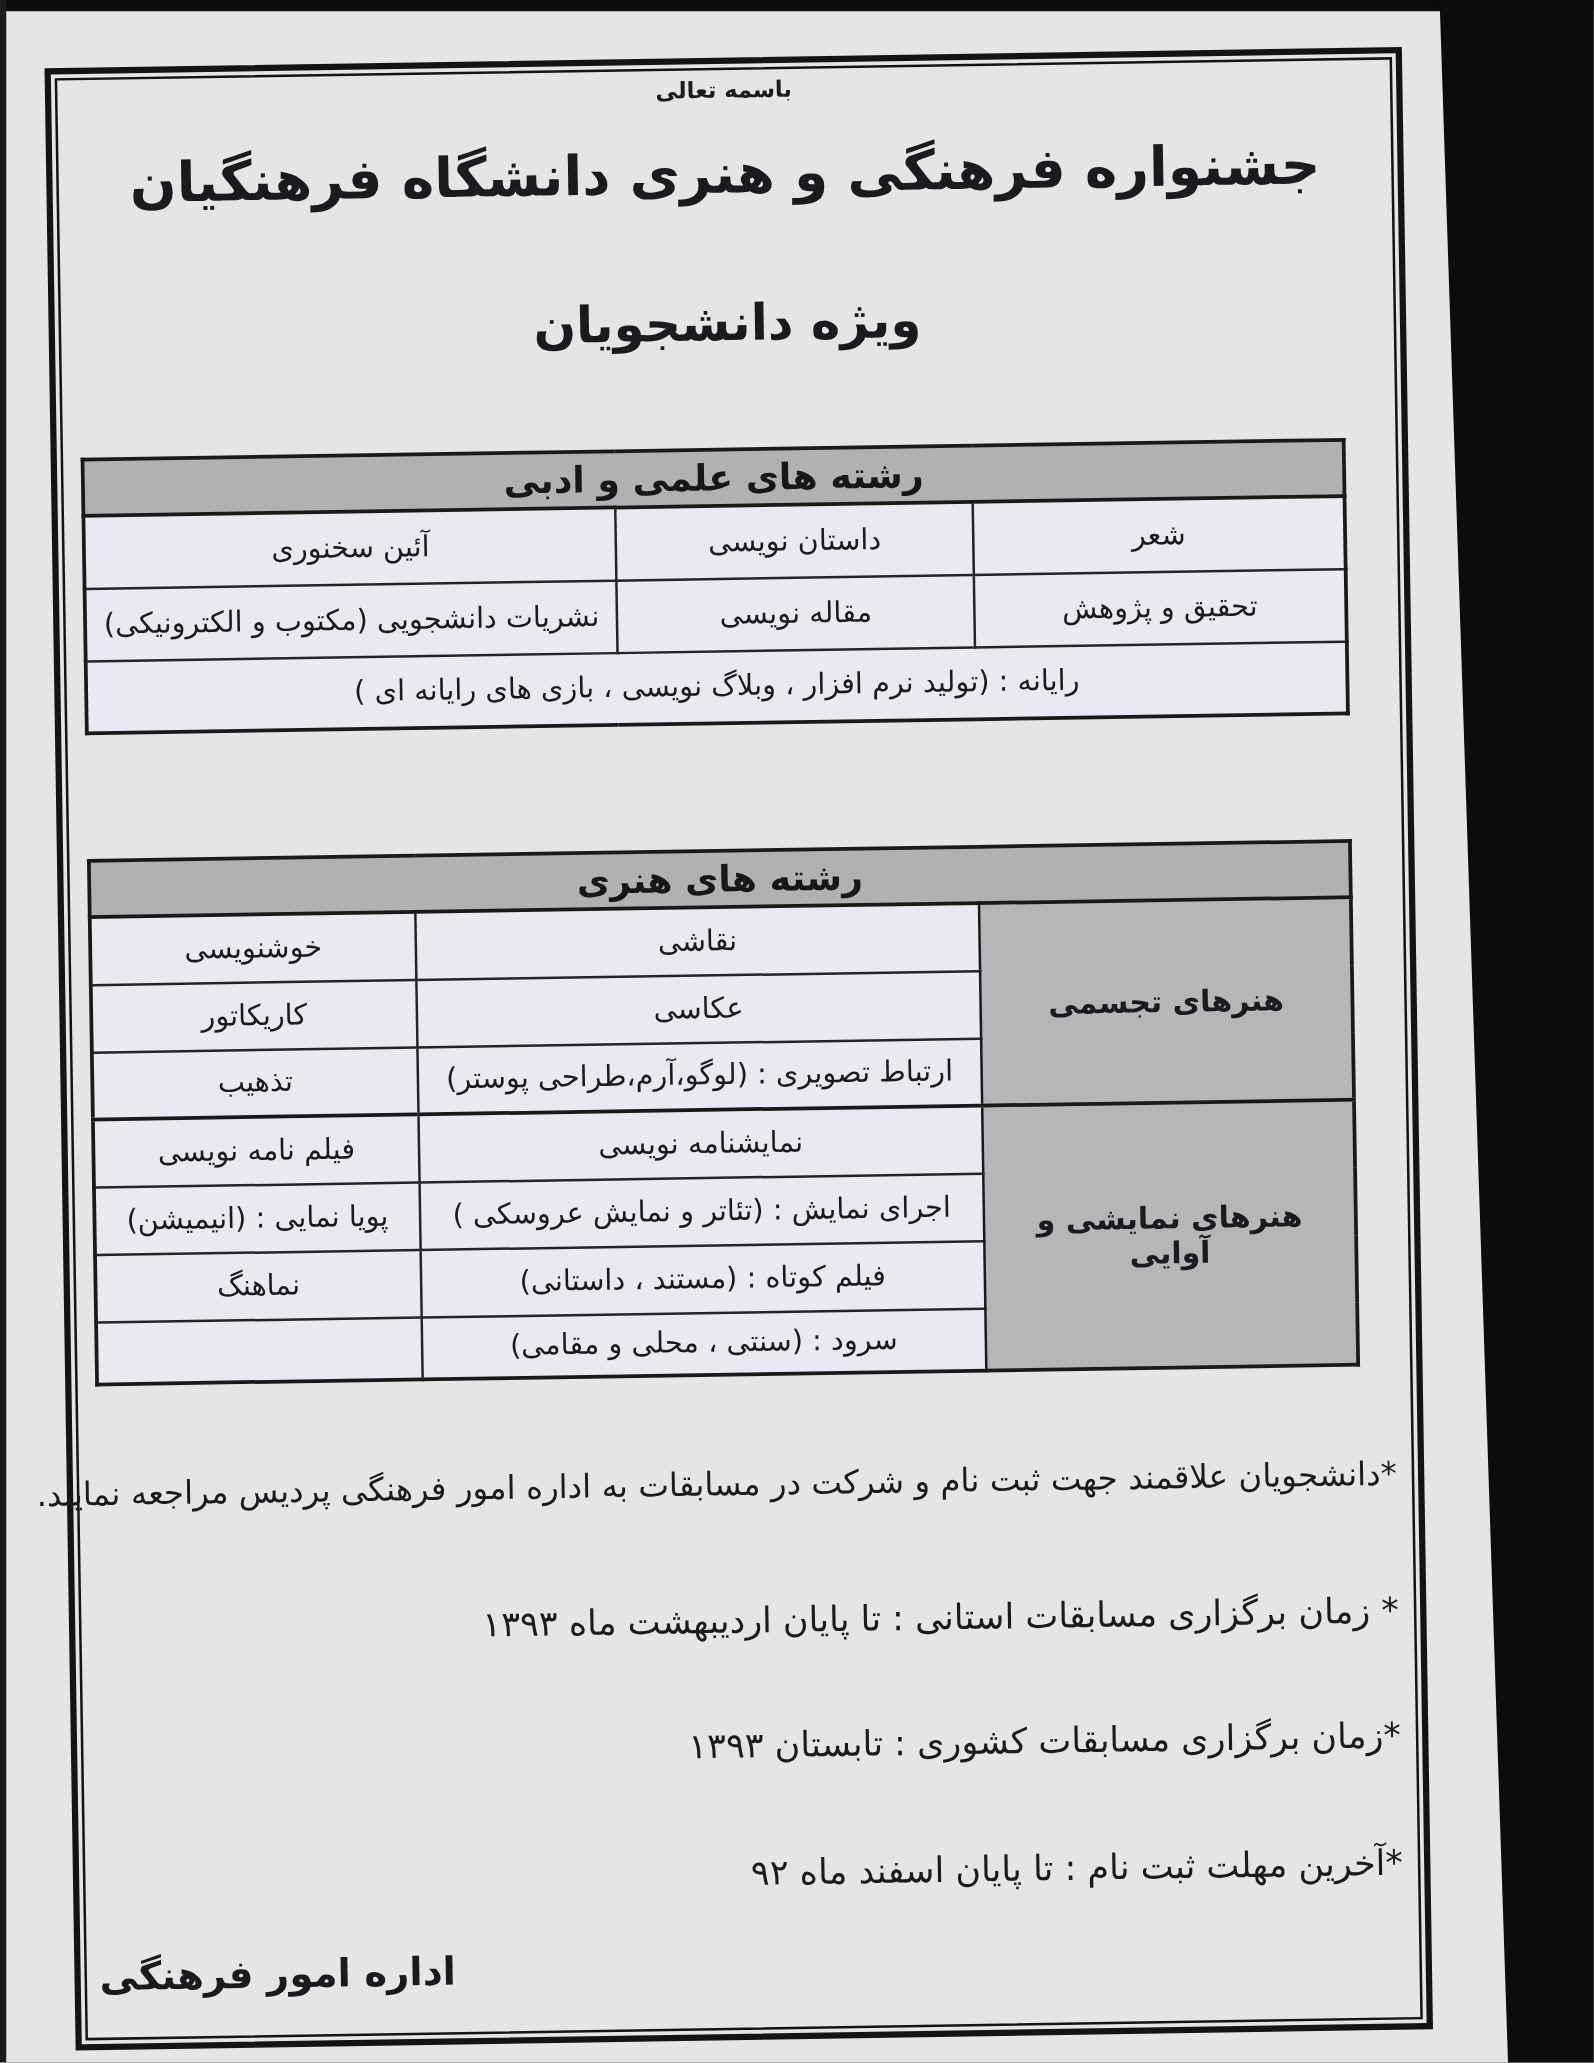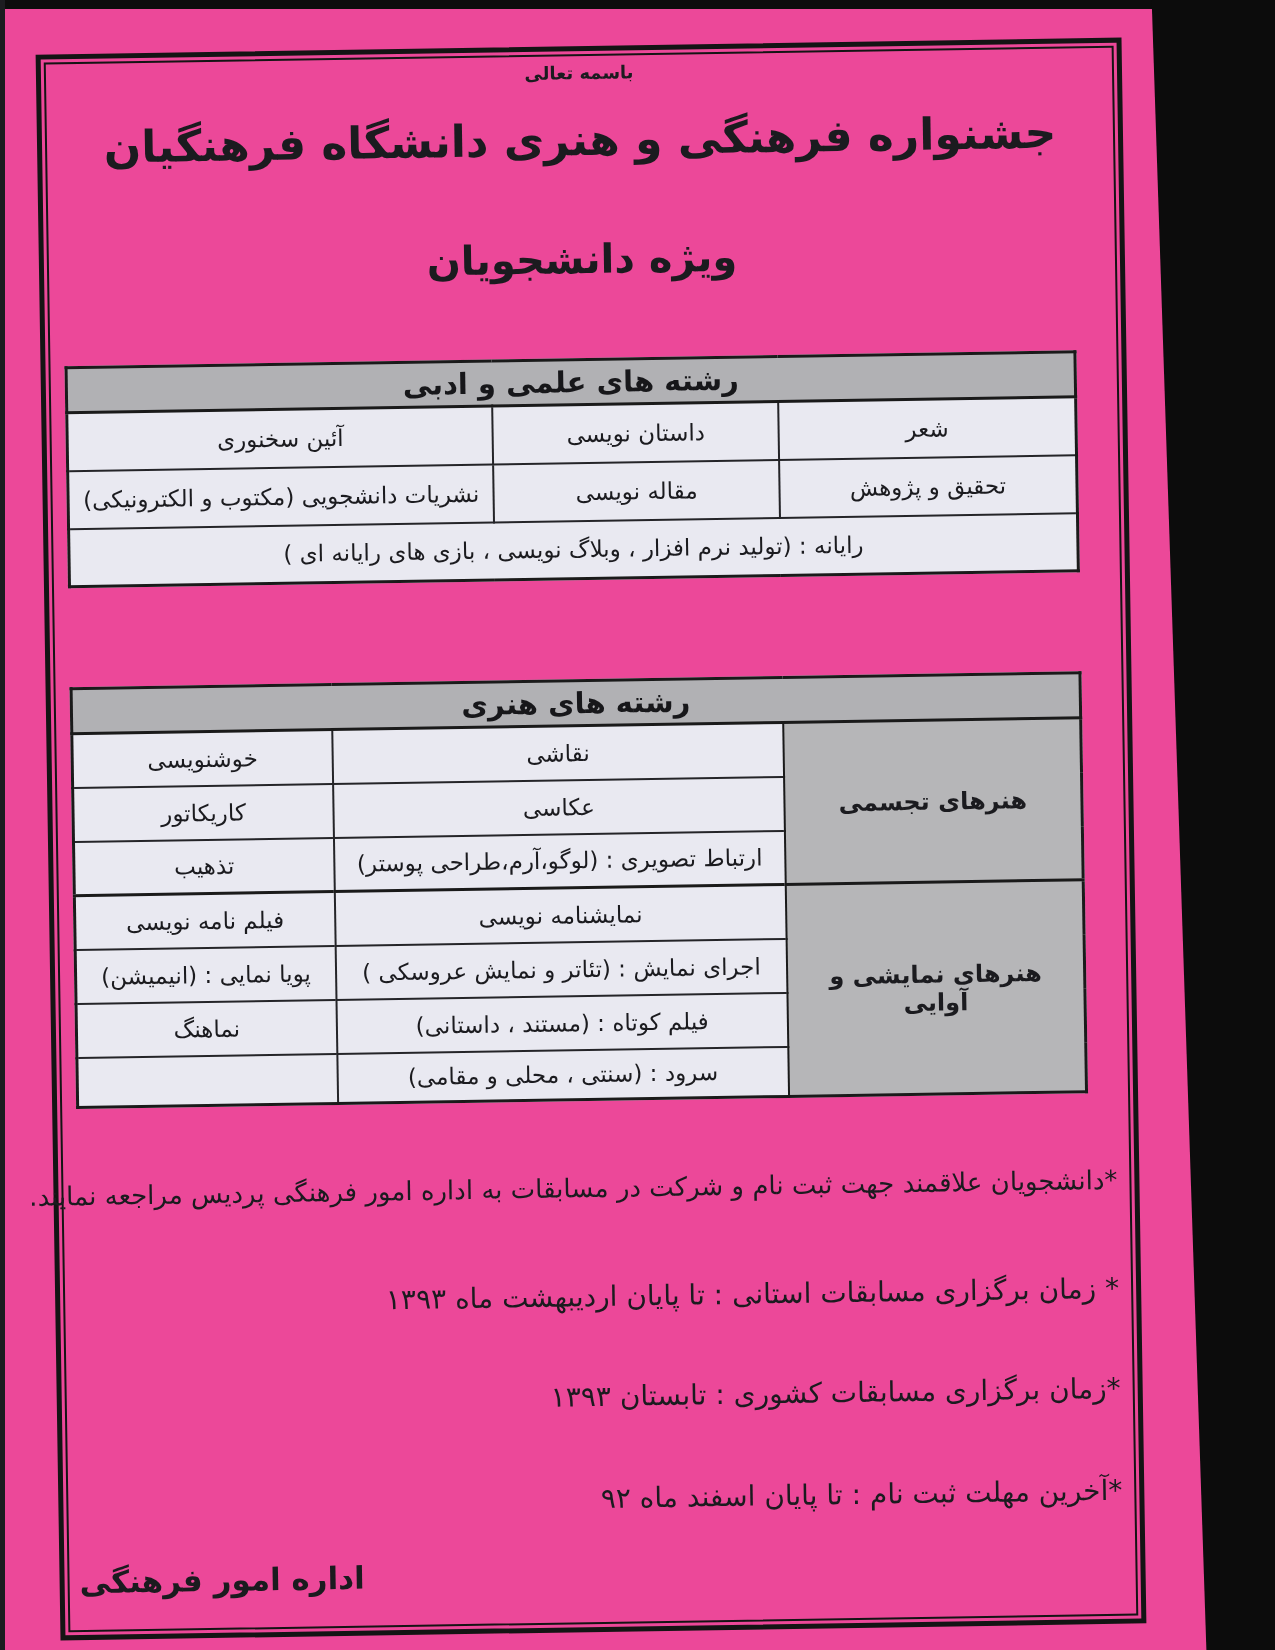--- a/index.html
+++ b/index.html
@@ -1,20 +1,20 @@
 <!DOCTYPE html>
 <html lang="fa"><head>
 <meta charset="utf-8">
 <style>
   * { margin:0; padding:0; box-sizing:border-box; }
   html,body { width:1275px; height:1650px; }
   body { font-family:"DejaVu Sans", sans-serif; background:#0c0c0c; }
 
   .scan { position:absolute; top:0; left:0; width:1275px; height:1650px;
-          background:#ec4899; overflow:hidden; }
+          background:#e5e5e5; overflow:hidden; }
 
   
   .strip { position:absolute; background:#0c0c0c; }
   .strip-top   { left:0; top:0; width:1275px; height:9px; }
   .strip-right { left:1151px; top:-20px; width:170px; height:1720px;
                  transform:rotate(-1.9deg); transform-origin:top left; }
   .strip-left  { left:0; top:0; width:5px; height:1650px; background:#1c1c20; }
 
   
   .tilt { position:absolute; left:48px; top:46px; width:1086px; height:1586px;

